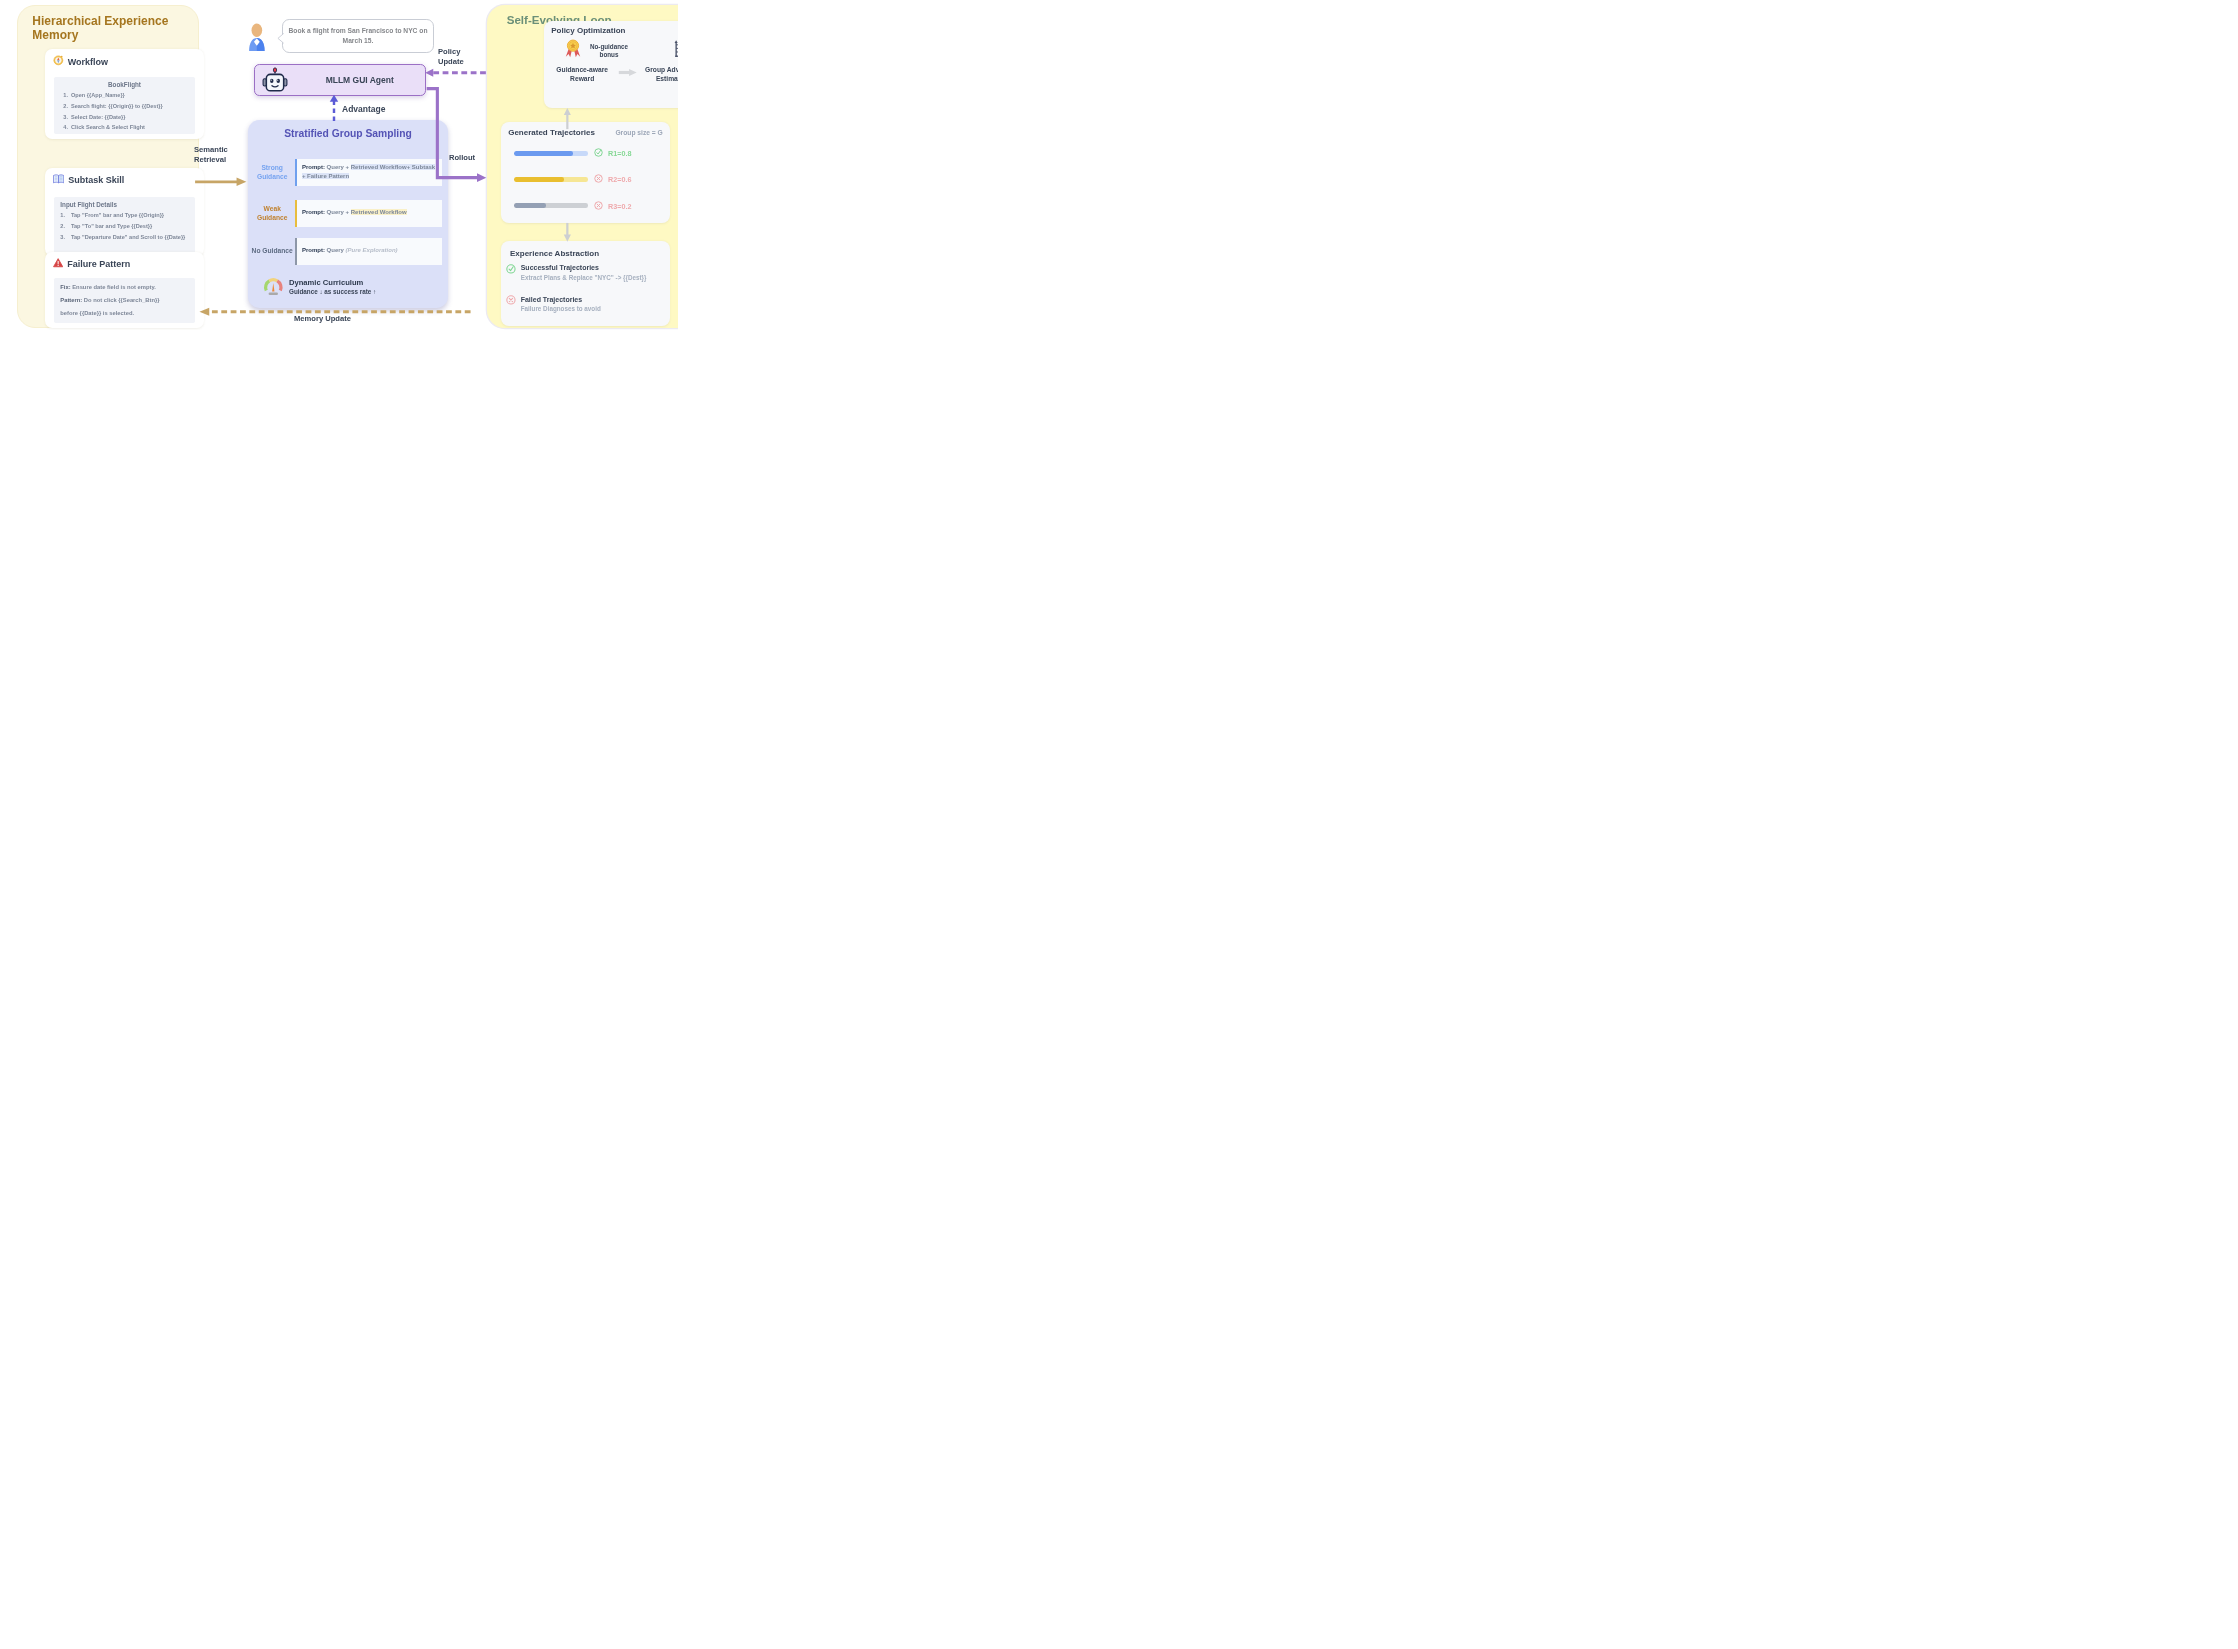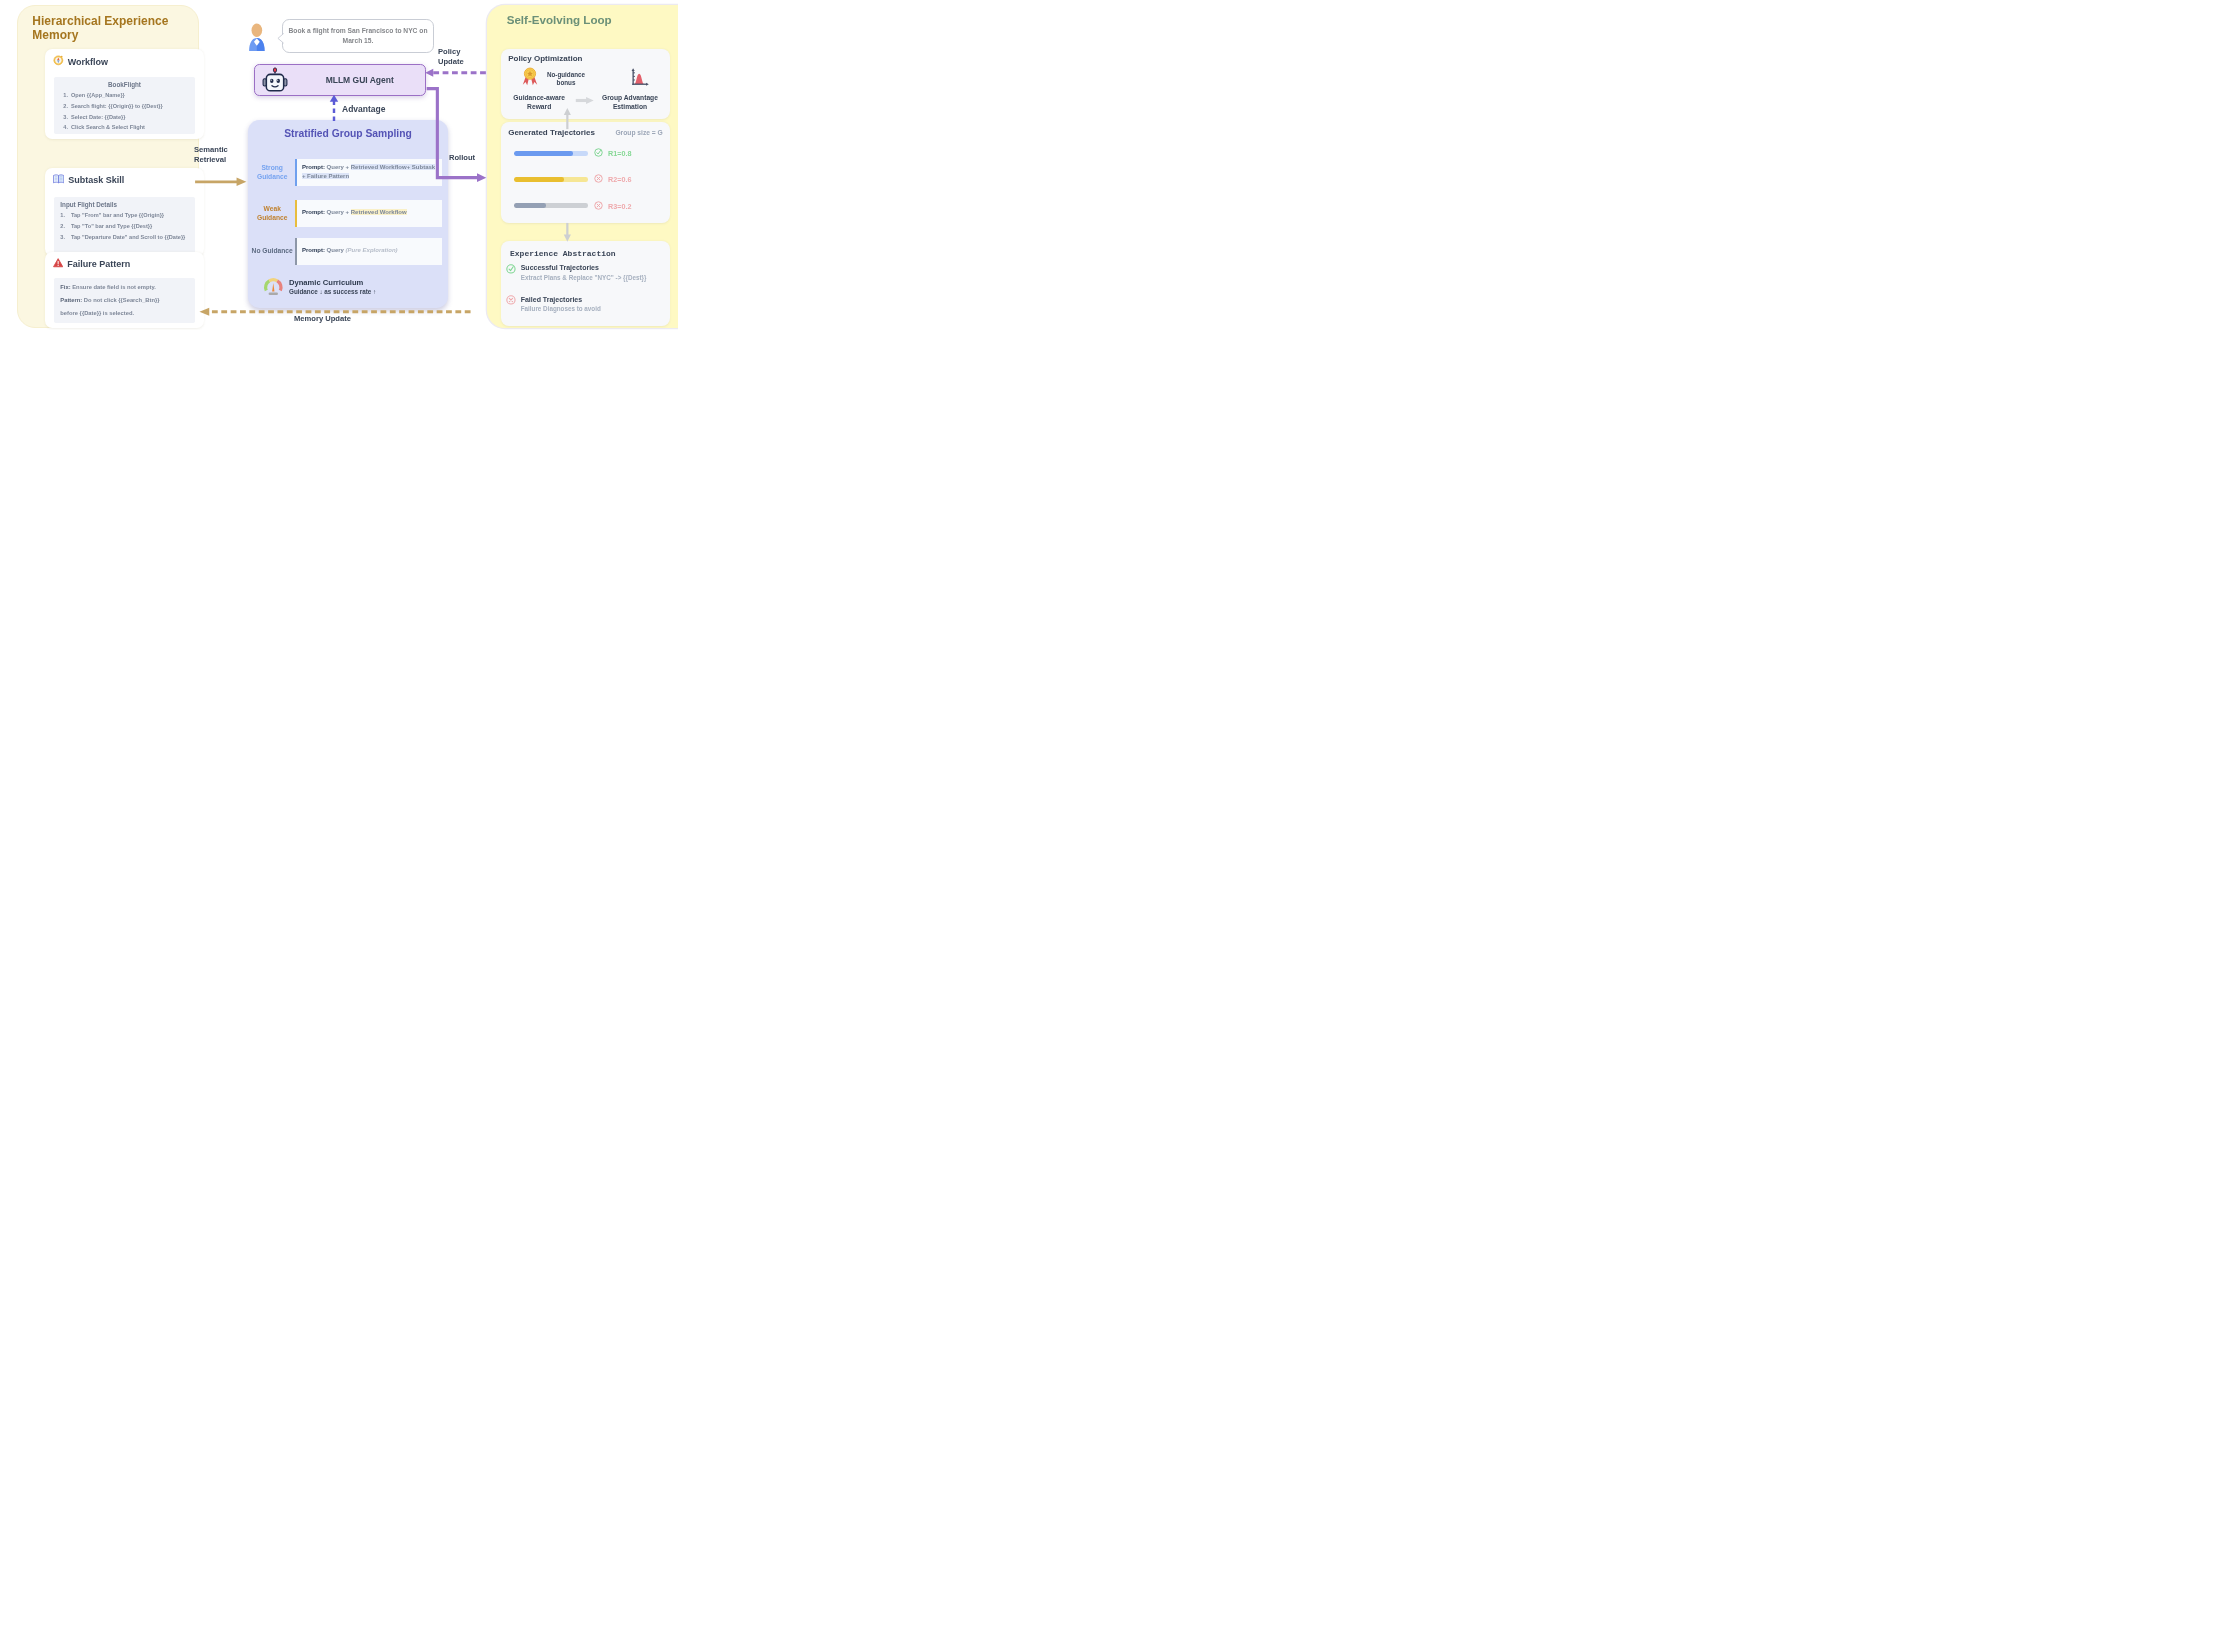--- a/index.html
+++ b/index.html
@@ -216,21 +216,21 @@
           <rect x="12" y="35.5" width="20" height="5" rx="2.5" fill="#AAAAAA"></rect>
         </svg>
     </span>
     <div class="curr-title">Dynamic Curriculum</div>
     <div class="curr-sub">Guidance ↓ as success rate ↑</div>
   </section>
 
   <section class="abs loop-panel">
     <div class="loop-title">Self-Evolving Loop</div>
 
-    <div class="loop-card" style="top:44px;height:70px;">
+    <div class="loop-card" style="top:16px;height:87px;margin-left:43px;">
       <span class="ttl" style="left:7.2px;top:4.5px;">Policy Optimization</span>
       <span class="abs" style="left:20.6px;top:18px;">
         <svg width="16" height="19.7" viewBox="0 0 40 48">
             <path d="M10 22 L18 24 L13 45 L9 37 L2 44 Z" fill="#DD5A5A"></path>
             <path d="M30 22 L22 24 L27 45 L31 37 L38 44 Z" fill="#DD5A5A"></path>
             <circle cx="20" cy="16" r="14" fill="#F7CE4E" stroke="#EDB03C" stroke-width="2.5"></circle>
             <circle cx="20" cy="16" r="10" fill="none" stroke="#EDB03C" stroke-width="1.5"></circle>
             <path d="M20 9 L22.2 13.6 L27.2 14.3 L23.6 17.8 L24.5 22.8 L20 20.4 L15.5 22.8 L16.4 17.8 L12.8 14.3 L17.8 13.6 Z" fill="#D9972F"></path>
           </svg>
       </span>
@@ -295,21 +295,21 @@
           <svg width="9" height="9" viewBox="0 0 24 24">
               <circle cx="12" cy="12" r="10" stroke="#EFA9AC" stroke-width="2.6" fill="none"></circle>
               <path d="M8 8 L16 16 M16 8 L8 16" stroke="#EFA9AC" stroke-width="2.6" stroke-linecap="round"></path>
             </svg>
         </span>
         <span class="traj-label lab-pink" style="top:80px;">R3=0.2</span>
       </div>
     </div>
 
     <div class="loop-card" style="top:236px;height:85px;">
-      <span class="ttl" style="left:9px;top:8px;font-family:Liberation Mono, monospace;">Experience Abstraction</span>
+      <span class="ttl" style="left:9px;top:8px;">Experience Abstraction</span>
       <span class="abs" style="left:5.4px;top:22.4px;">
         <svg width="9.9" height="9.9" viewBox="0 0 24 24">
             <circle cx="12" cy="12" r="10" stroke="#7FD692" stroke-width="2.6" fill="none"></circle>
             <path d="M7.5 12.5 L11 16 L17.5 6.5" stroke="#7FD692" stroke-width="2.6" fill="none" stroke-linecap="round" stroke-linejoin="round"></path>
           </svg>
       </span>
       <span class="abst-title" style="left:19.7px;top:23px;">Successful Trajectories</span>
       <span class="abst-desc" style="left:19.7px;top:33px;">Extract Plans &amp; Replace "NYC" -&gt; {{Dest}}</span>
       <span class="abs" style="left:5.4px;top:54px;">
         <svg width="9.9" height="9.9" viewBox="0 0 24 24">

